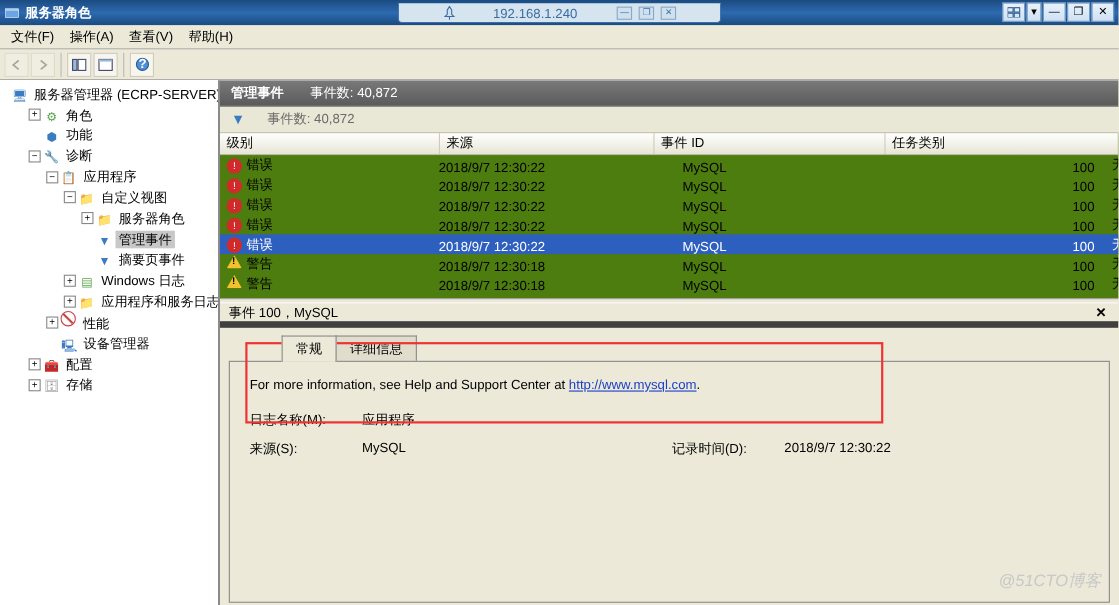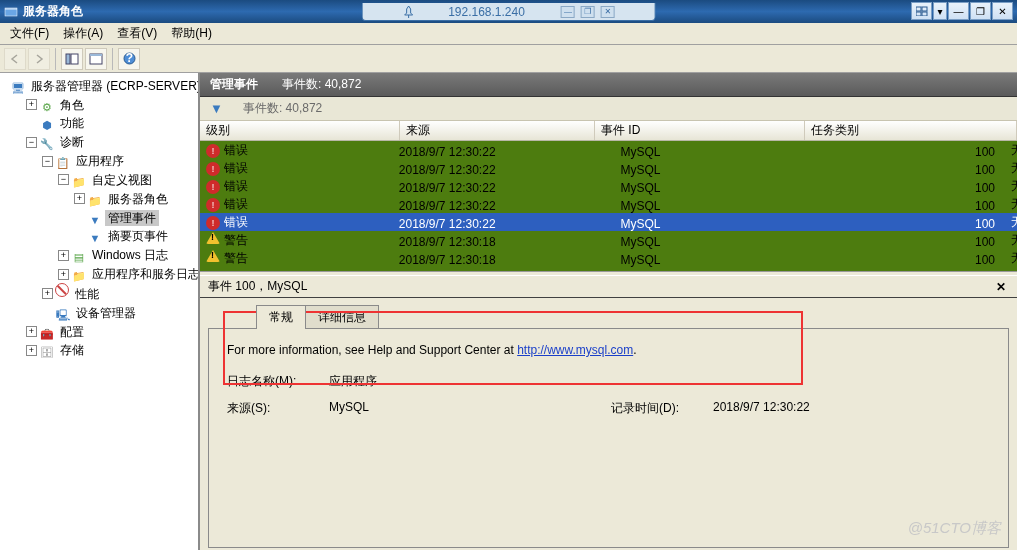--- a/index.html
+++ b/index.html
@@ -56,21 +56,21 @@
 .grow .gc { padding: 0 6px; overflow:hidden; }
 .gc.col-id { text-align: right; padding-right: 10px; justify-content:flex-end; display:flex; }
 .lvl-ico { width: 14px; height: 14px; border-radius: 50%; display: inline-flex; align-items: center; justify-content: center; font-size: 9px; margin-right: 4px; color: #fff; flex:0 0 auto;}
 .lvl-err { background: #cf2b2b; }
 .lvl-warn { background: transparent; position:relative; width:0;height:0;border-left:7px solid transparent;border-right:7px solid transparent;border-bottom:12px solid #f2c12e; border-radius:2px; }
 .lvl-warn::after{content:"!"; position:absolute; left:-2px; top:0px; font-size:9px; color:#000; font-weight:bold;}
 
 .splitter-h { height: 5px; background: #ece9d8; cursor: ns-resize; border-top: 1px solid #999; border-bottom: 1px solid #fff; flex:0 0 auto;}
 
 .detail-pane { flex: 1; background: #ece9d8; display: flex; flex-direction: column; overflow:hidden;}
-.detail-title { height: 22px; display: flex; align-items: center; padding: 0 8px; border-bottom: 1px solid #404040; }
+.detail-title { height: 22px; display: flex; align-items: center; padding: 0 8px; border-bottom: 6px solid #404040; }
 .detail-title .dt-text { flex: 1; }
 .detail-title .dt-close { width: 16px; font-weight: bold; text-align:center; cursor:pointer; }
 
 .tabs { display:flex; padding: 6px 0 0 20px; }
 .tab { background:#ece9d8; border:1px solid #8a8a8a; padding:3px 12px; border-bottom:none; margin-right:-1px; position:relative; top:1px; }
 .tab.active { background:#ece9d8; z-index:2;margin-left:36px; }
 .tab:not(.active) { background:#e0ddcc; }
 
 .tab-body { margin: 0 8px 0 8px; border:1px solid #8a8a8a; background:#ece9d8; padding:14px 18px; height: calc(100% - 54px); position: relative; }
 

